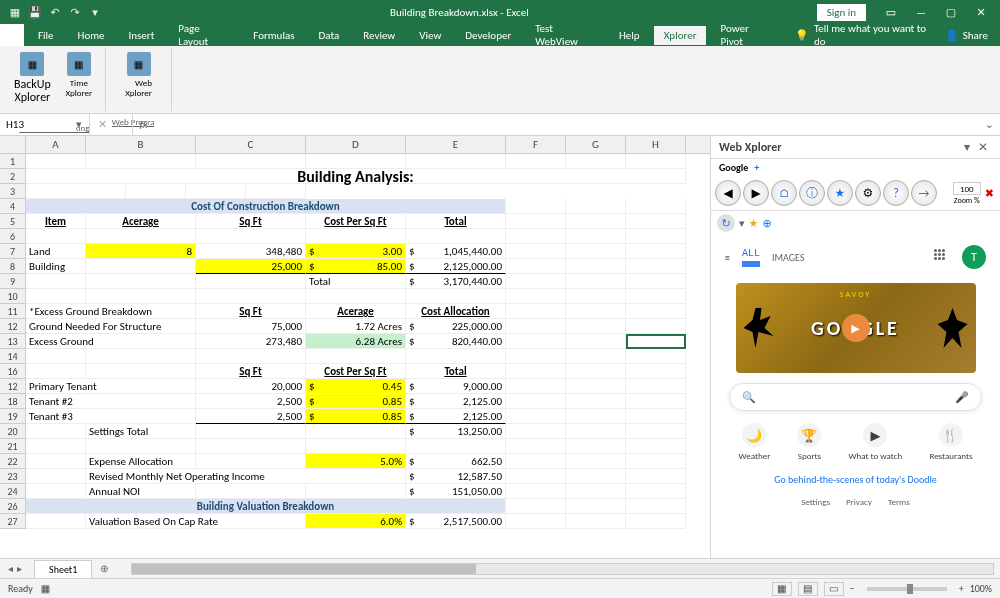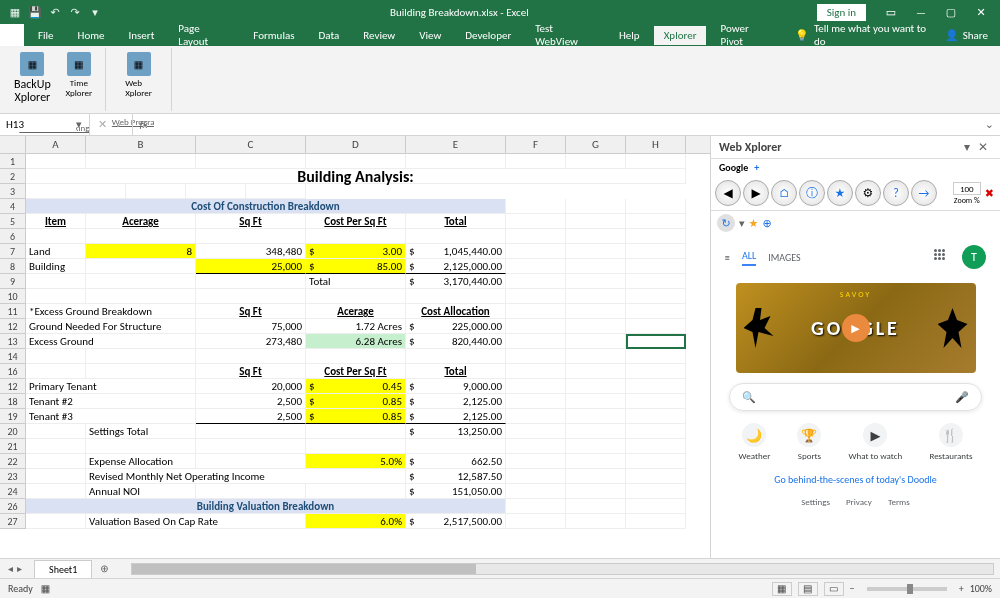--- a/index.html
+++ b/index.html
@@ -69,21 +69,21 @@
 .sp-tool-btn { width: 26px; height: 26px; border-radius: 13px; background: radial-gradient(circle,#fff,#e0e0e0); border: 1px solid #aaa; display: flex; align-items: center; justify-content: center; cursor: pointer; font-size: 12px; }
 .sp-zoom { display: flex; flex-direction: column; align-items: center; margin-left: auto; font-size: 8px; }
 .sp-zoom input { width: 28px; font-size: 9px; border: 1px solid #ccc; text-align: center; }
 .sp-addr { display: flex; padding: 3px 6px; gap: 4px; align-items: center; }
 .sp-addr .reload { width: 18px; height: 18px; border-radius: 9px; background: #e0e0e0; display: flex; align-items: center; justify-content: center; cursor: pointer; color: #1a73e8; }
 .sp-addr input { flex: 1; border: 1px solid #ccc; padding: 1px 4px; font-size: 10px; }
 .sp-addr .fav, .sp-addr .dd2 { cursor: pointer; color: #666; }
 .google-page { flex: 1; padding: 6px; overflow: hidden; }
 .g-top { display: flex; align-items: center; gap: 12px; padding: 4px 8px; font-size: 10px; color: #5f6368; }
 .g-top .gt { cursor: pointer; }
-.g-top .gt.active { color: #1a73e8; border-bottom: 2px solid #3b82f6; padding-bottom: 2px; }
+.g-top .gt.active { color: #1a73e8; border-bottom: 6px solid #3b82f6; padding-bottom: 2px; font-family: Liberation Mono, monospace; }
 .g-apps { width: 16px; height: 16px; display: grid; grid-template-columns: repeat(3,3px); grid-template-rows: repeat(3,3px); gap: 1px; cursor: pointer; margin-left: auto; }
 .g-apps span { background: #5f6368; border-radius: 50%; }
 .g-avatar { width: 24px; height: 24px; border-radius: 12px; background: #0f9d58; color: #fff; display: flex; align-items: center; justify-content: center; font-size: 12px; cursor: pointer; }
 .doodle { margin: 10px auto; width: 240px; height: 90px; background: linear-gradient(135deg,#c09020,#8b6914,#a67c2e); display: flex; align-items: center; justify-content: center; position: relative; border-radius: 4px; }
 .doodle-text { font-size: 20px; font-weight: bold; letter-spacing: 3px; color: #fff; text-shadow: 1px 1px 2px #000; position: relative; z-index: 2; }
 .doodle-savoy { position: absolute; top: 6px; font-size: 8px; color: #ffd700; letter-spacing: 2px; z-index: 2; }
 .doodle::before, .doodle::after { content: ''; position: absolute; width: 30px; height: 40px; background: #000; }
 .doodle::before { left: 8px; clip-path: polygon(40% 0, 60% 0, 55% 30%, 90% 20%, 70% 50%, 100% 70%, 50% 60%, 40% 100%, 30% 60%, 0 50%, 30% 30%); }
 .doodle::after { right: 8px; clip-path: polygon(50% 0, 65% 30%, 100% 40%, 70% 60%, 80% 100%, 50% 75%, 20% 100%, 30% 60%, 0 40%, 35% 30%); }
 .play-btn-doodle { position: absolute; width: 28px; height: 28px; border-radius: 14px; background: #ea8a3f; display: flex; align-items: center; justify-content: center; color: #fff; z-index: 3; }
@@ -163,21 +163,21 @@
           <div class="ri-icon">▦</div>
           <span style="font-size:9px;text-align:center;line-height:1.1">Time<br>Xplorer</span>
         </div>
       </div>
       <div class="ribbon-group-label">Document Tracking</div>
     </div>
     <div class="ribbon-group">
       <div class="rg-items">
         <div class="ribbon-item">
           <div class="ri-icon">▦</div>
-          <span style="font-size:9px;text-align:left;line-height:1.1">Web<br>Xplorer</span>
+          <span style="font-size:9px;text-align:right;line-height:1.1">Web<br>Xplorer</span>
         </div>
       </div>
       <div class="ribbon-group-label">Web Programs</div>
     </div>
   </div>
 
 <div class="formula-bar">
   <div class="name-box">
     <input value="H13" style="">
     <span class="dd">▾</span>

